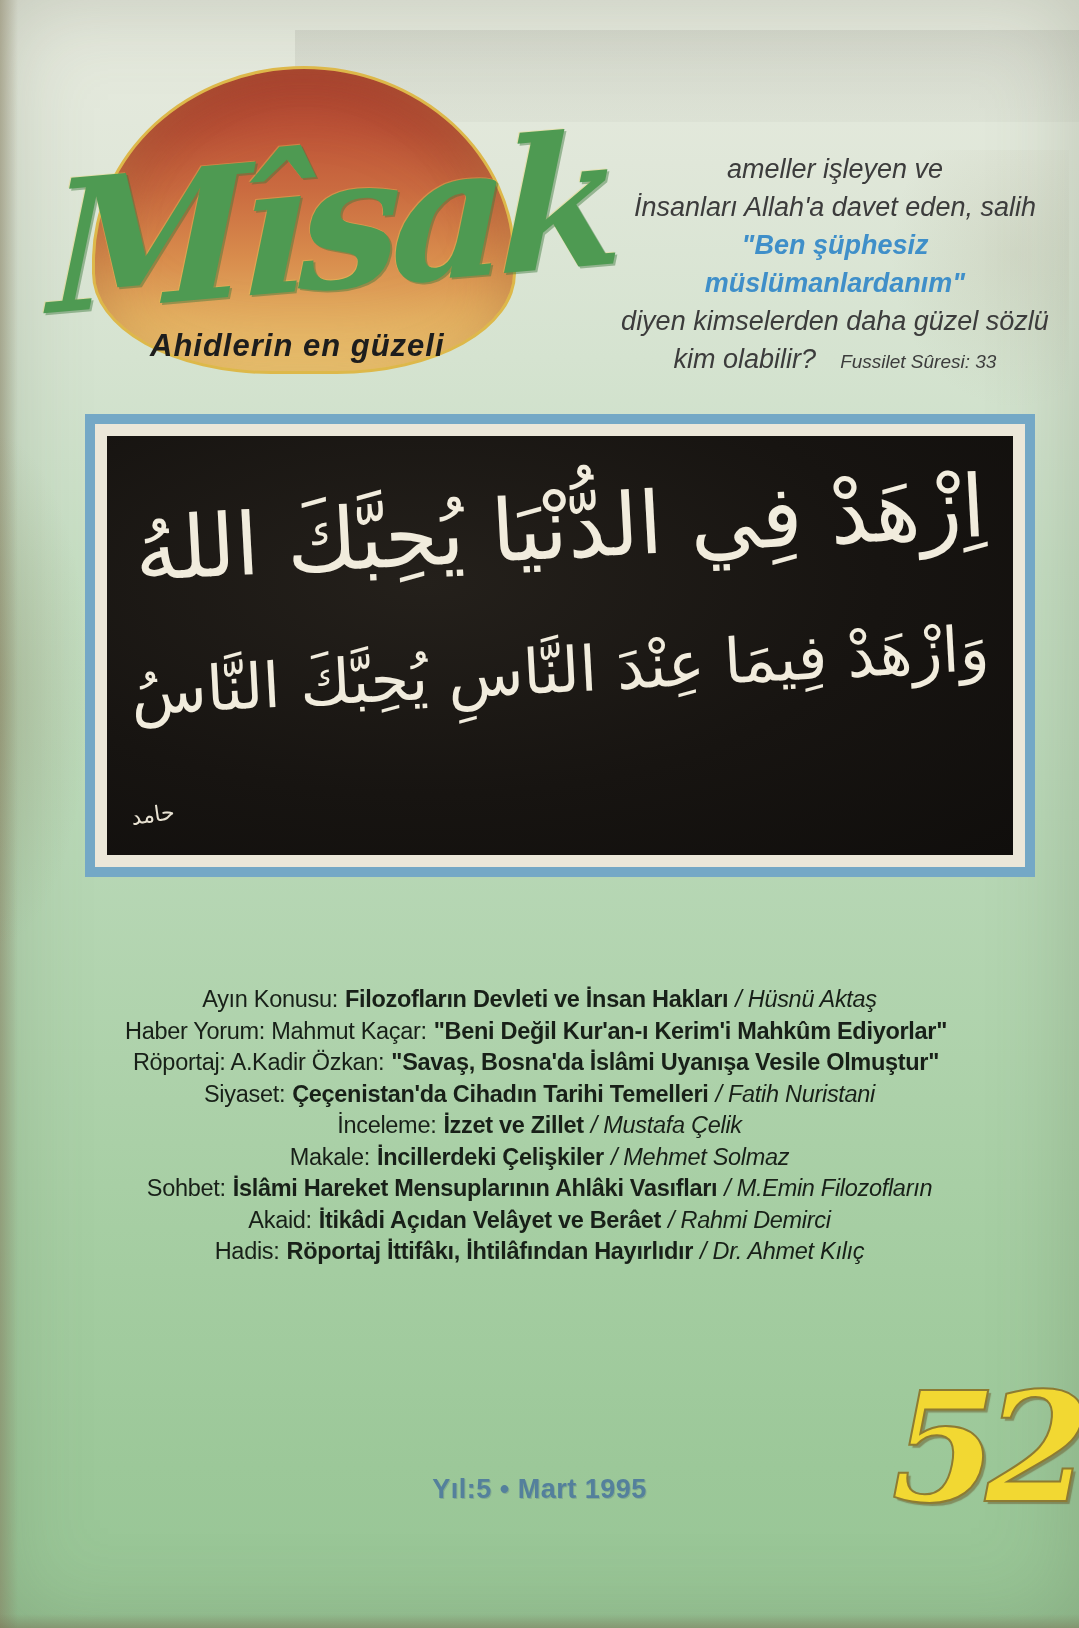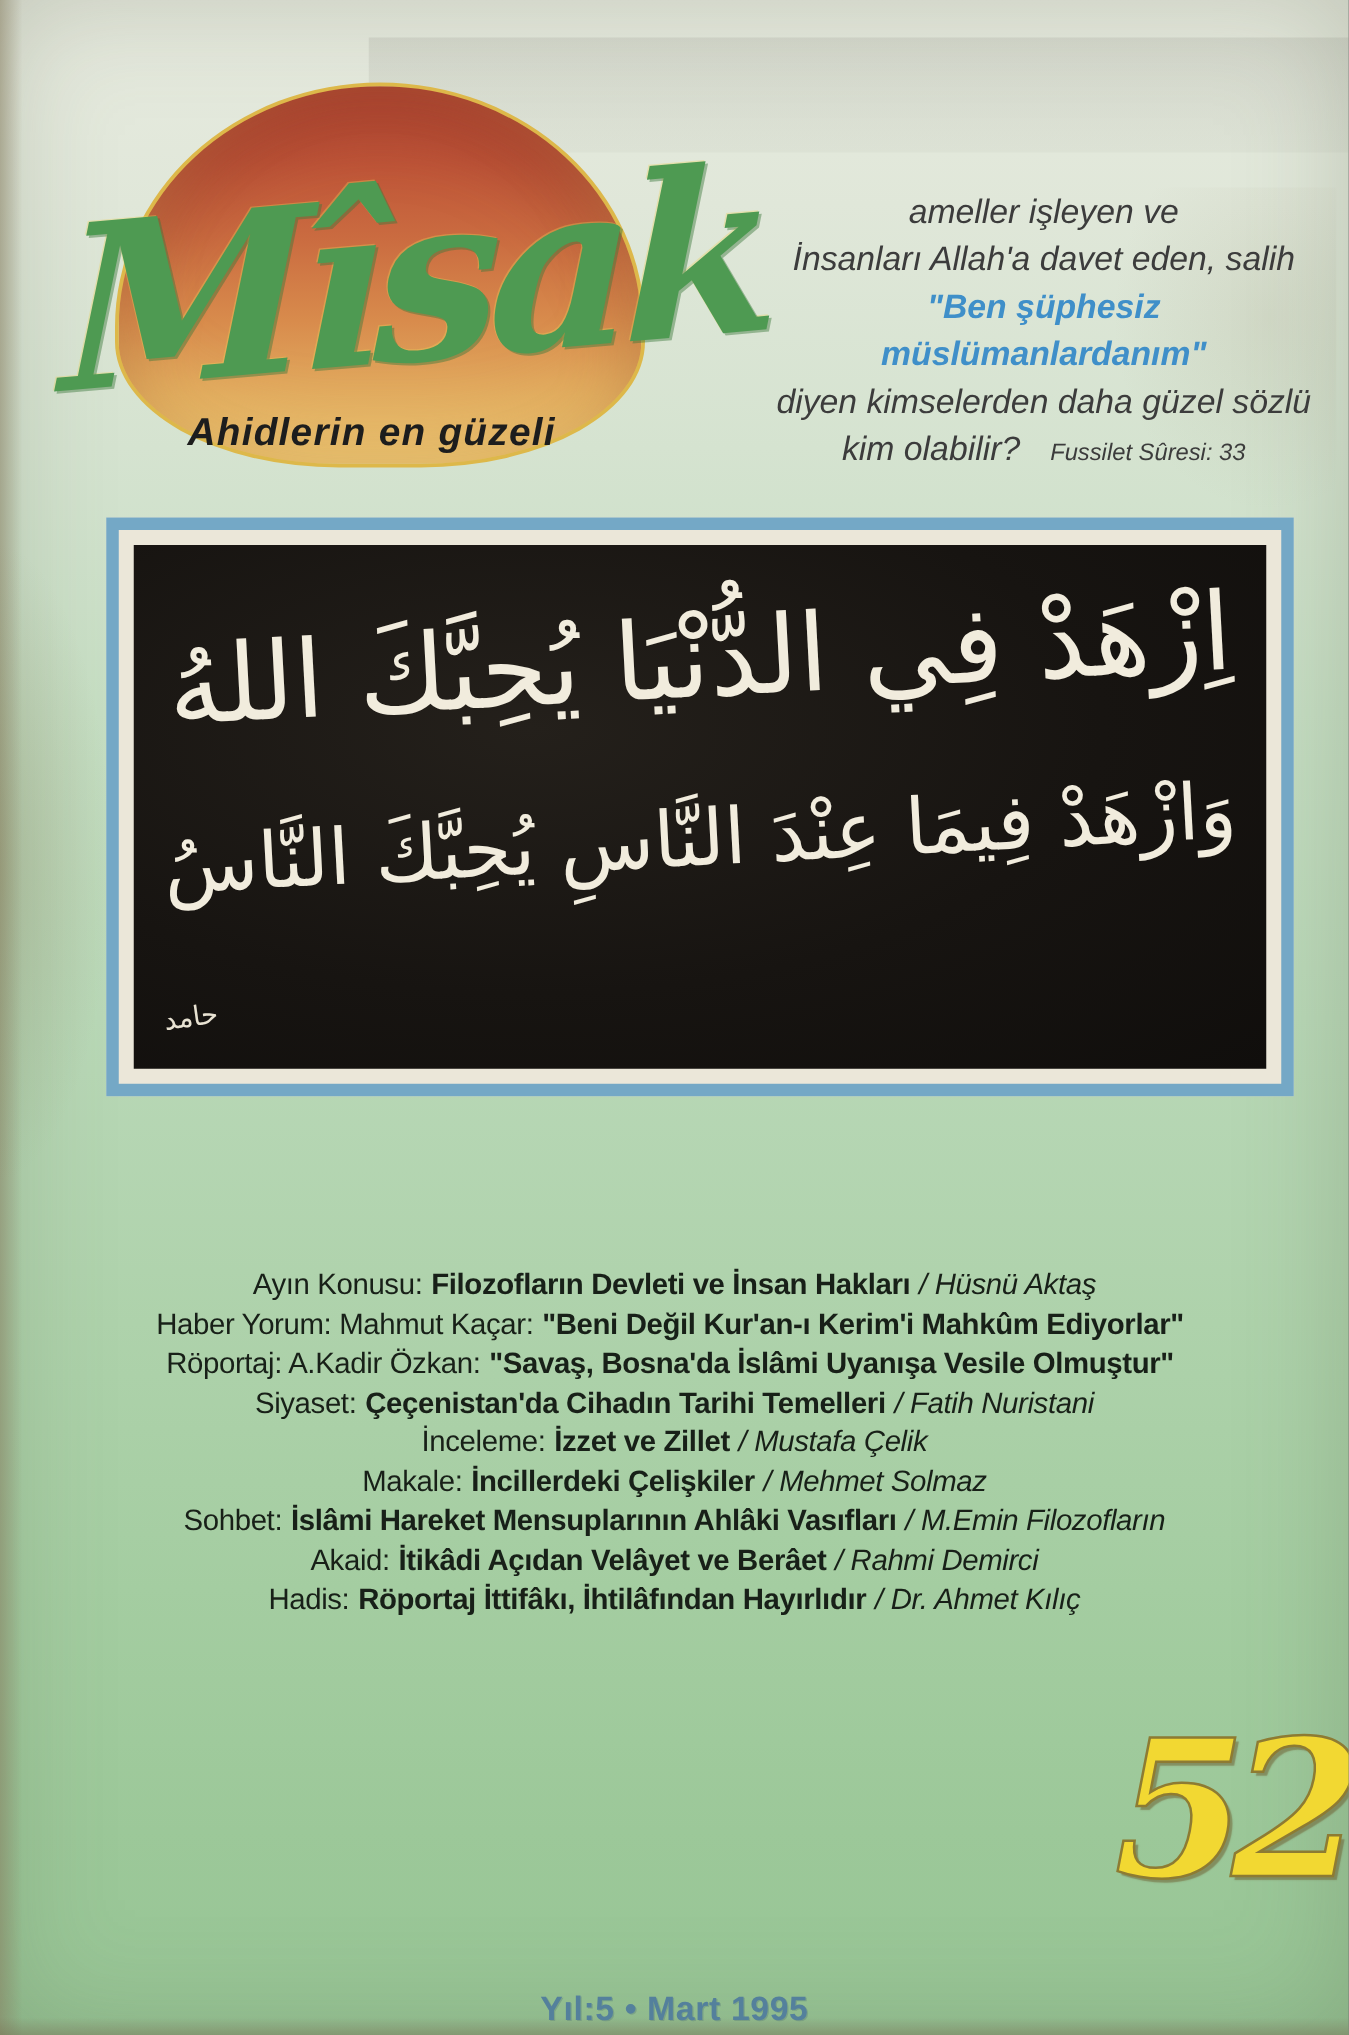--- a/index.html
+++ b/index.html
@@ -81,21 +81,21 @@
   .cal-line1{font-size:86px;line-height:1.55;margin-top:26px;}
   .cal-line2{font-size:62px;line-height:1.6;margin-top:26px;}
   .cal-sig{
     position:absolute;left:24px;bottom:28px;
     direction:rtl;font-family:"DejaVu Sans", sans-serif;
     font-size:22px;color:#e8e2d2;transform:rotate(-8deg);
   }
 
   
   .toc{
-    position:absolute;left:40px;top:1012px;width:999px;
+    position:absolute;left:40px;top:984px;width:999px;
     text-align:center;color:#182018;
     font-size:23.5px;line-height:31.5px;
     letter-spacing:-0.3px;
   }
   .toc-label{font-weight:400;margin-right:7px;}
   .toc-title{font-weight:700;}
   .toc-author{font-style:italic;margin-left:7px;}
 
   
   .issue-number{
@@ -103,21 +103,21 @@
     text-align:right;
     font-family:"DejaVu Serif", serif;
     font-weight:bold;font-style:italic;
     font-size:152px;line-height:1;
     letter-spacing:-12px;
     color:#f2d832;
     -webkit-text-stroke:2px #8d7b33;
     text-shadow:3px 3px 1px rgba(110,95,50,.55);
   }
   .cover-footer{
-    position:absolute;left:0;top:1592px;width:1079px;
+    position:absolute;left:0;top:1474px;width:1079px;
     text-align:center;font-weight:bold;
     font-size:27px;color:#54809c;letter-spacing:.5px;
     text-shadow:1px 1px 0 rgba(60,90,110,.25);
   }
 </style>
 </head>
 <body>
 
 <div class="page">
 

